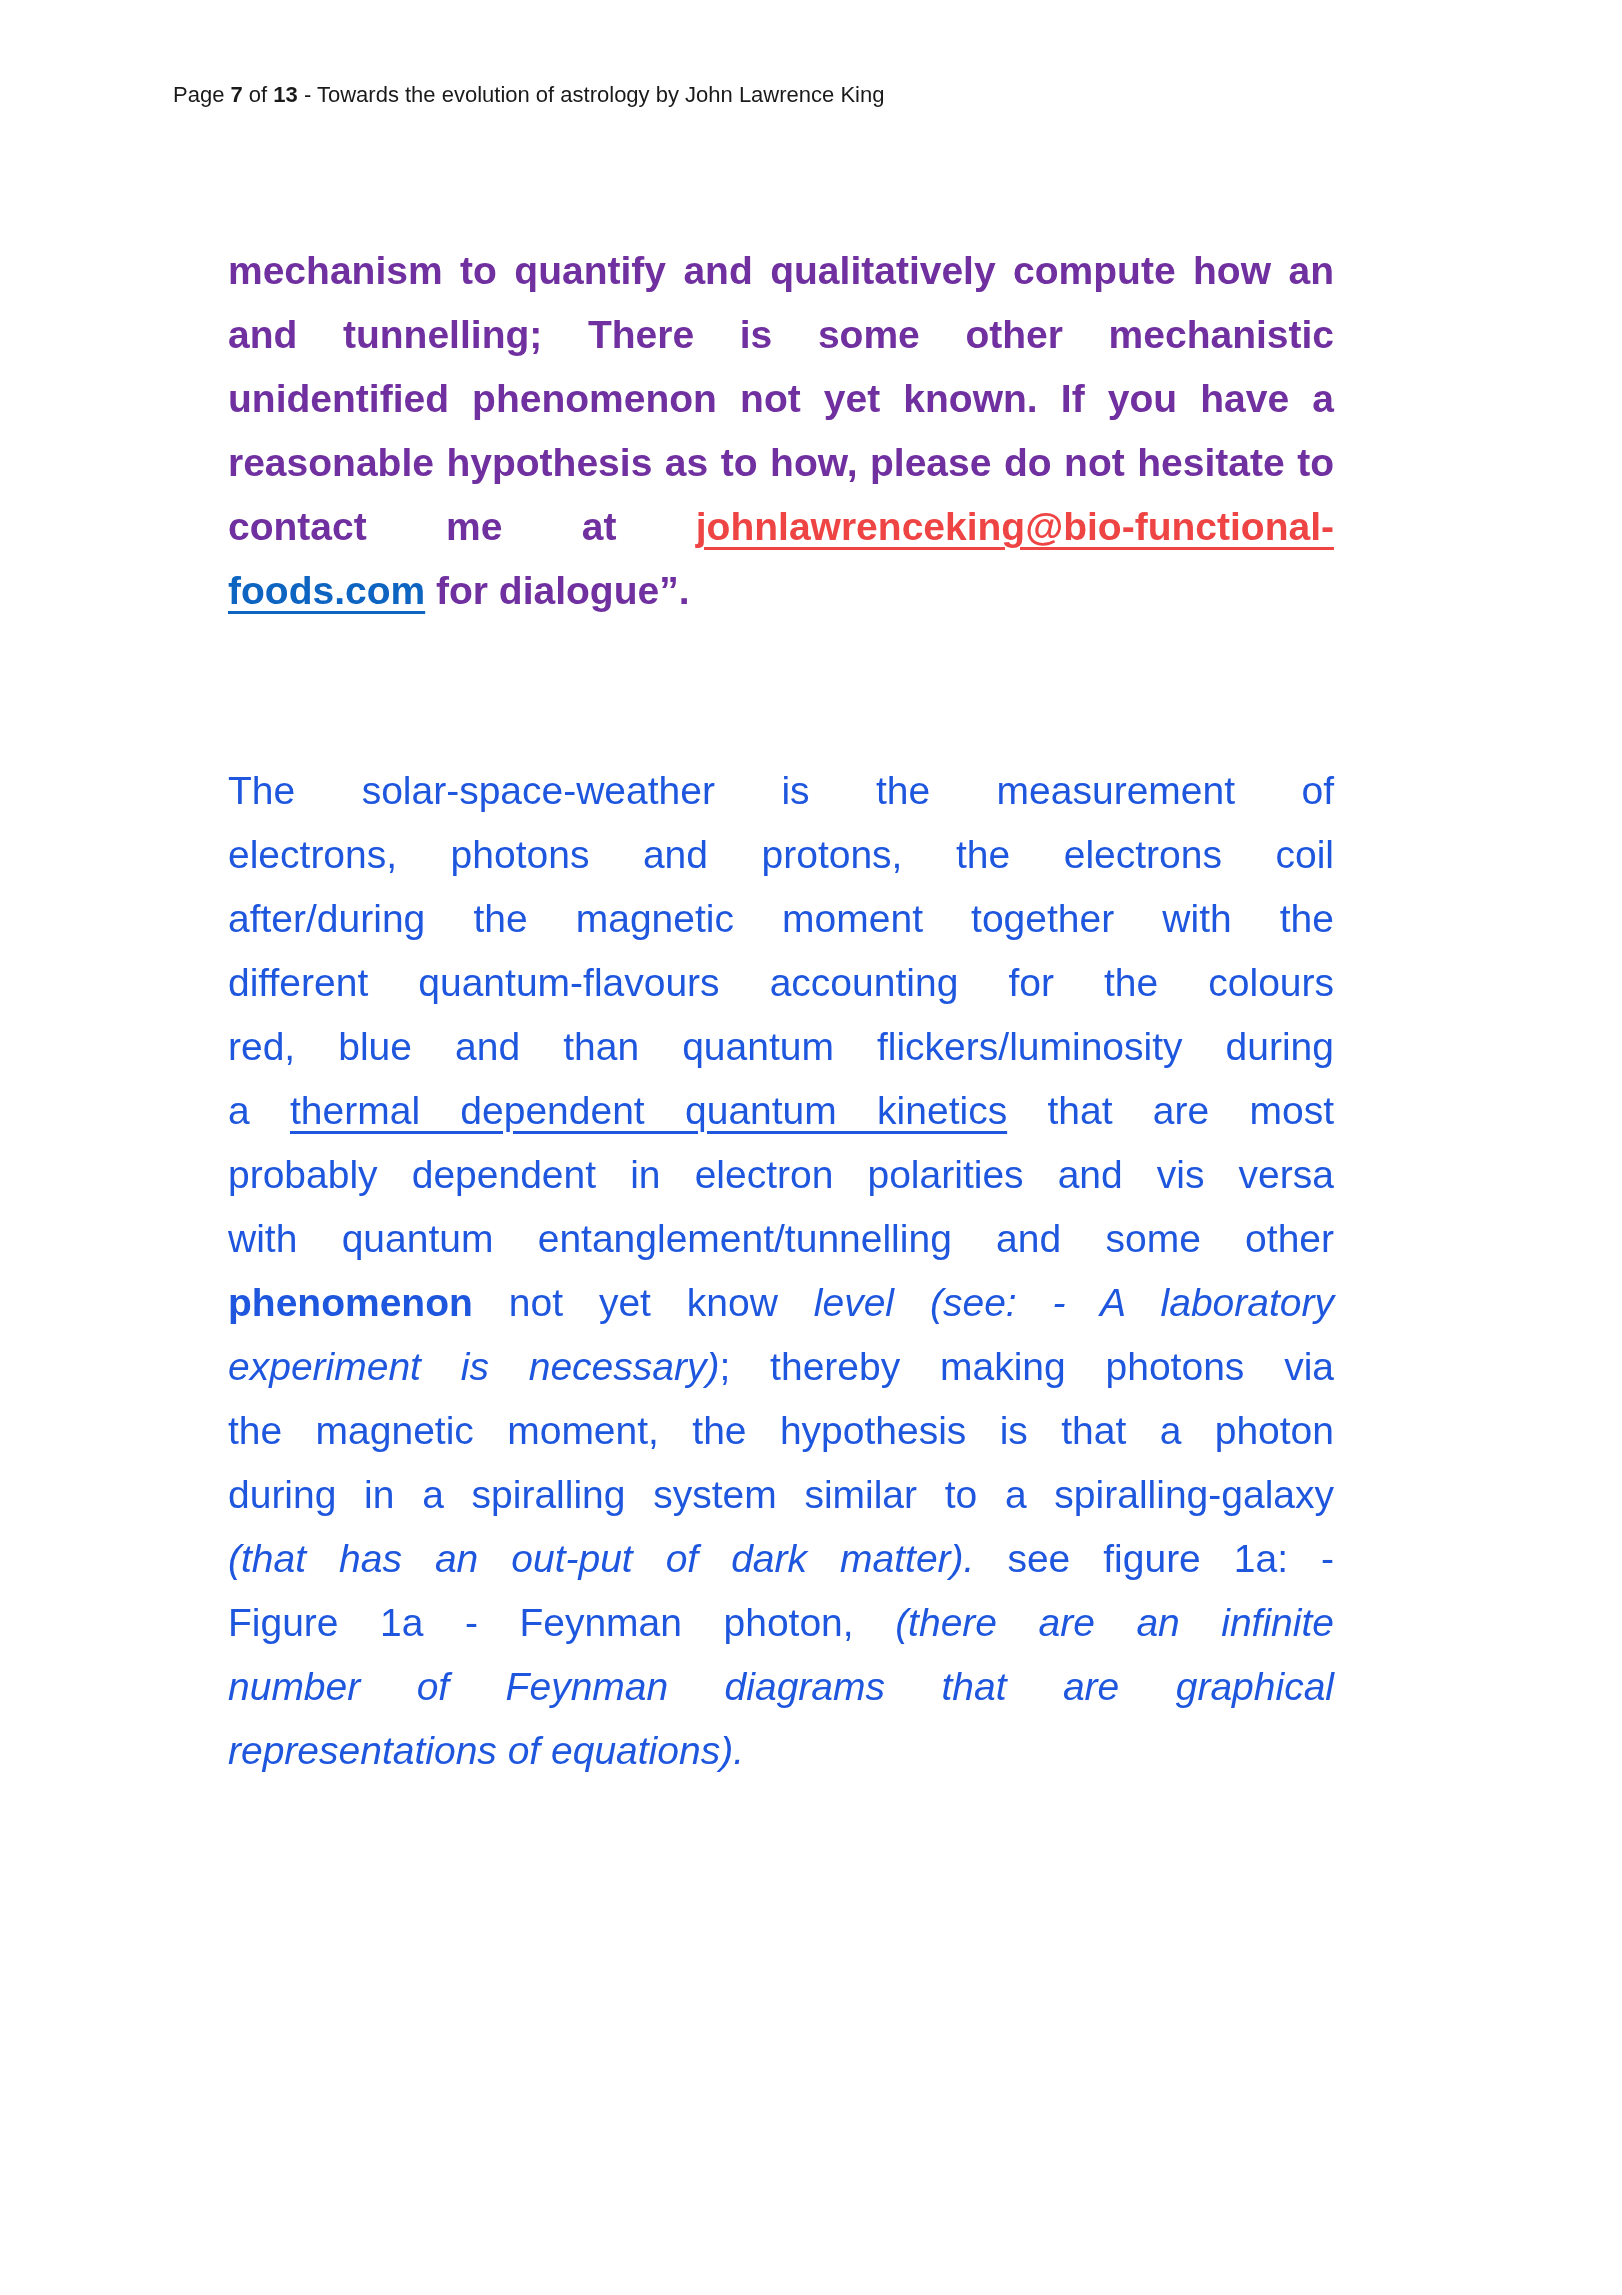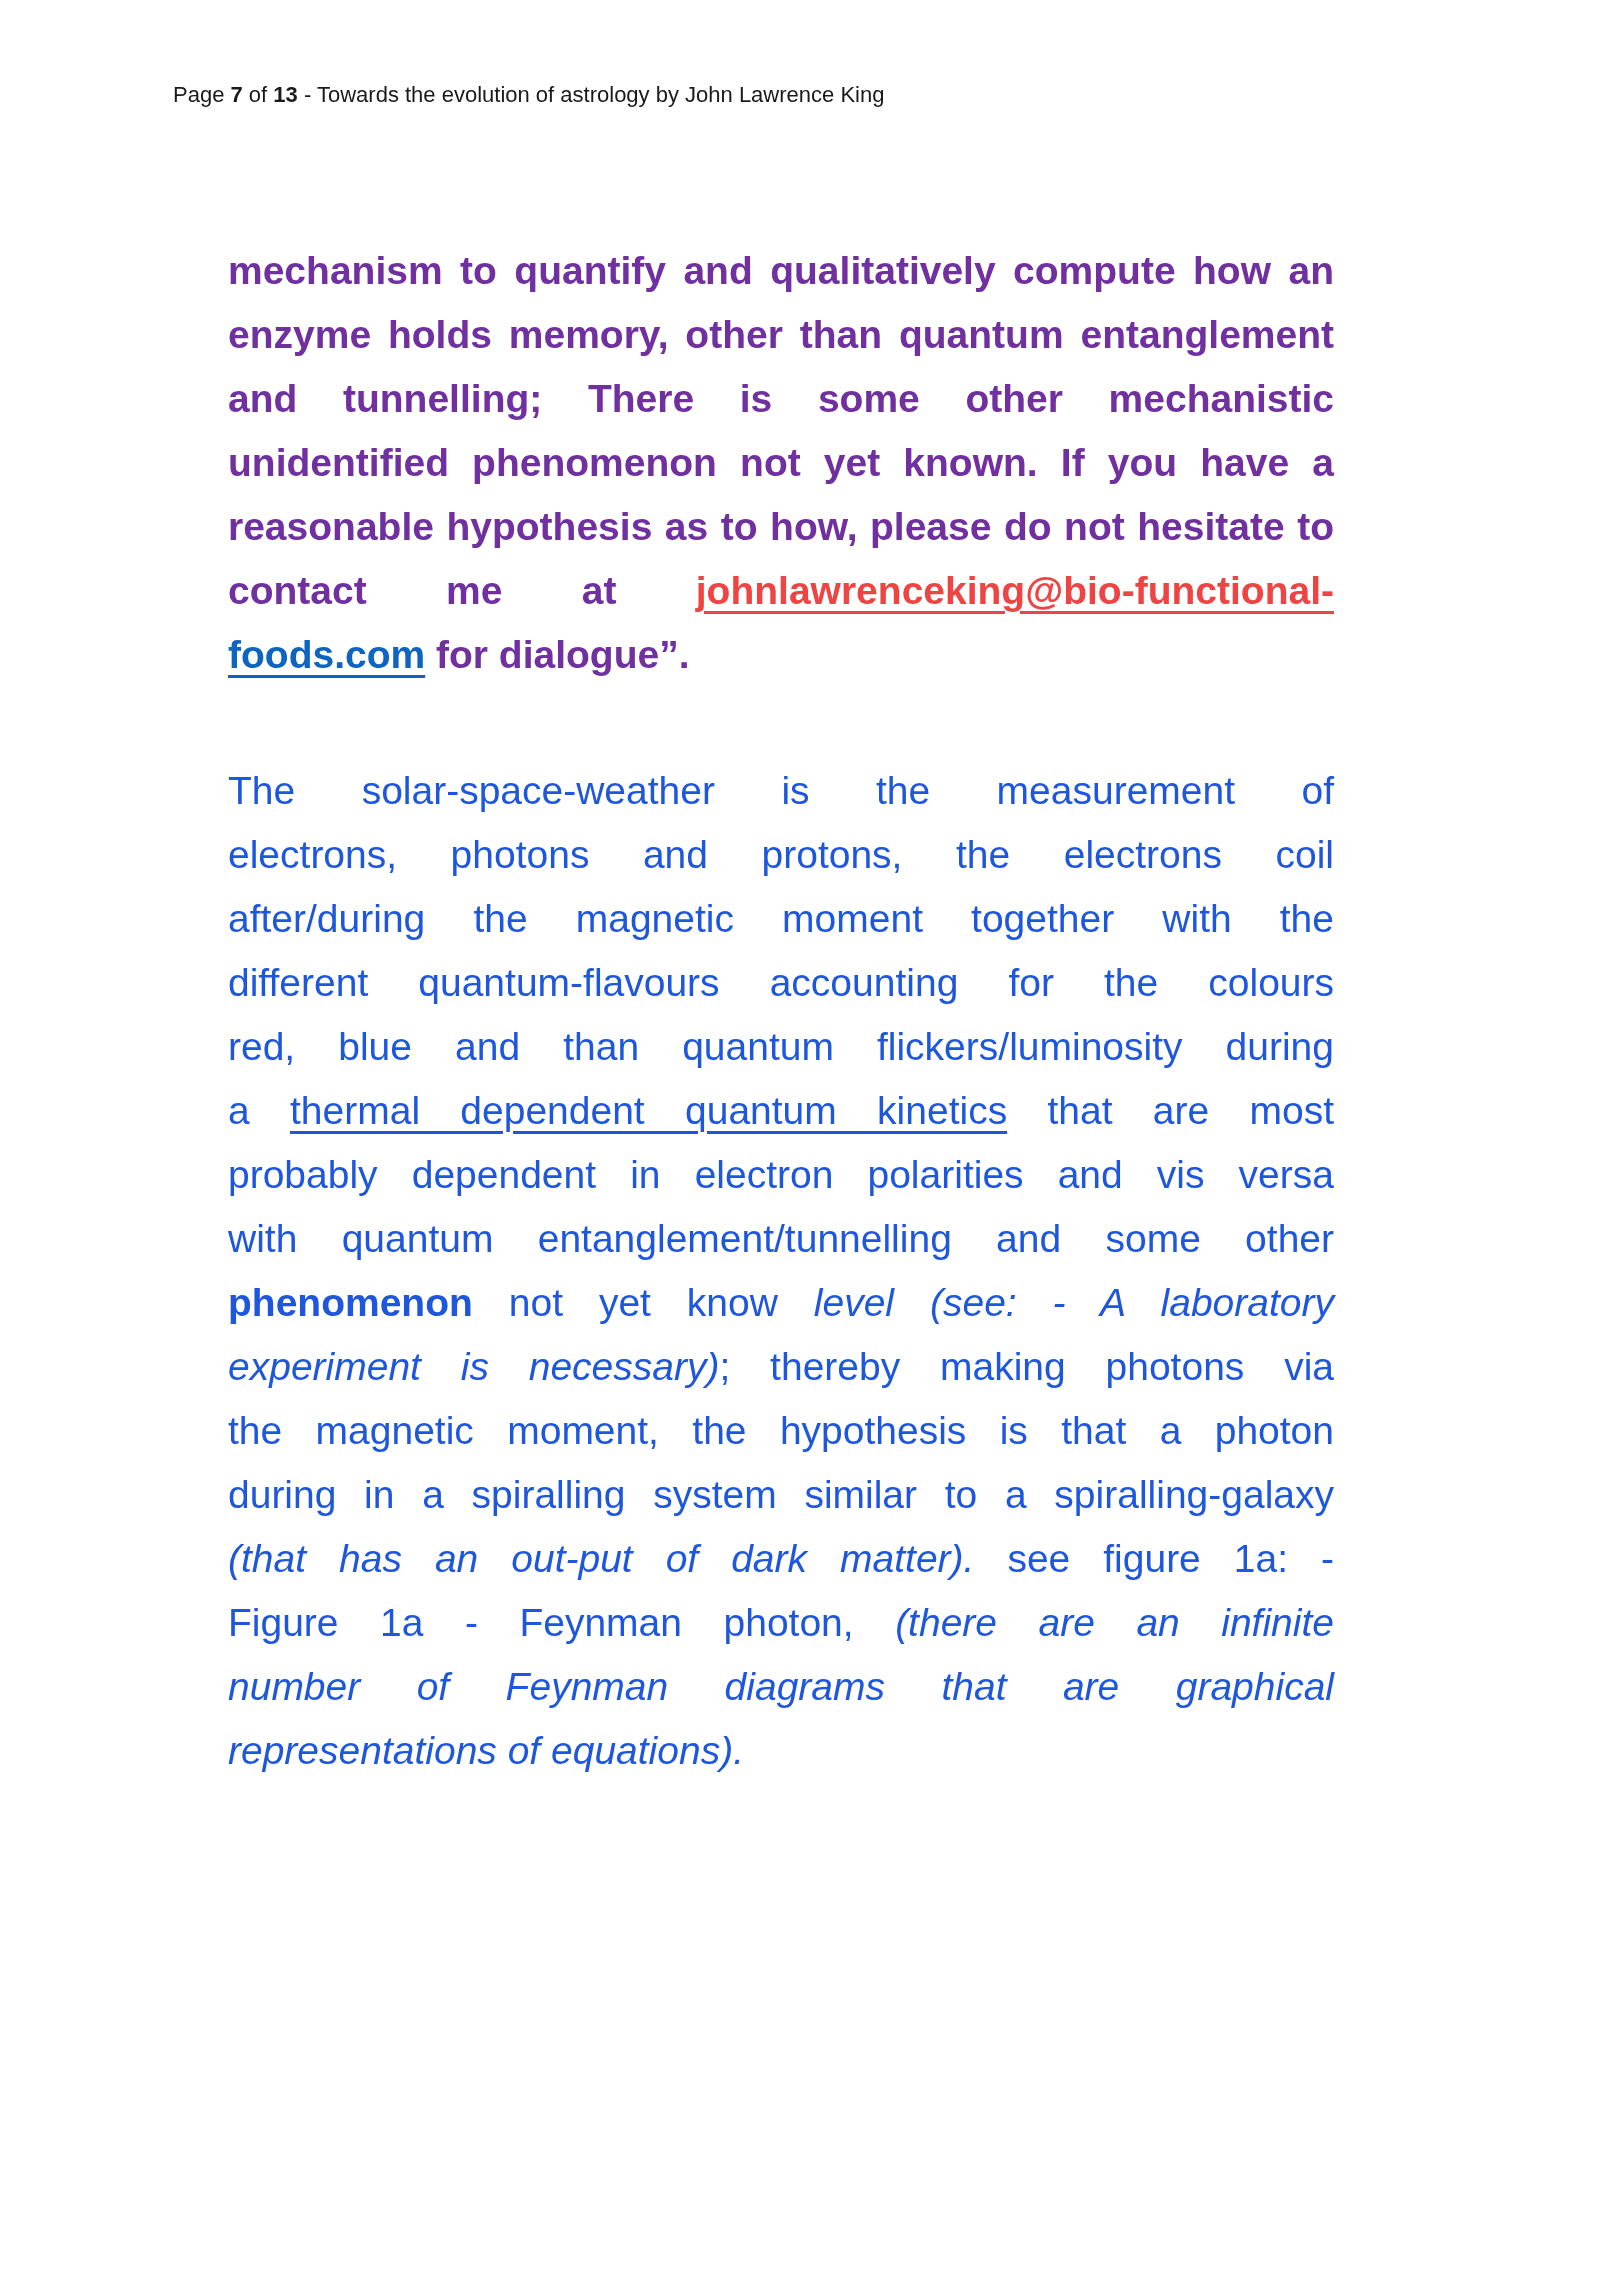--- a/index.html
+++ b/index.html
@@ -49,21 +49,20 @@
     cursor:pointer;
   }
 </style>
 </head>
 <body style="background: rgb(255, 255, 255);">
 
 <div class="page">
   <div class="header" style="color: rgb(26, 26, 26);"><span>Page </span><span class="b">7</span><span> of </span><span class="b">13</span><span> - Towards the evolution of astrology by John Lawrence King</span></div>
   <div class="para b" id="quote-paragraph" style="top: 239px; color: rgb(112, 48, 160);">
       <div class="line"><span>mechanism to quantify and qualitatively compute how an</span></div>
-      <div class="line"><span>enzyme holds memory, other than quantum entanglement</span></div>
       <div class="line"><span>and tunnelling; There is some other mechanistic</span></div>
       <div class="line"><span>unidentified phenomenon not yet known. If you have a</span></div>
       <div class="line"><span>reasonable hypothesis as to how, please do not hesitate to</span></div>
       <div class="line"><span>contact me at </span><a class="email" style="color: #ef4444;">johnlawrenceking@bio-functional-</a></div>
       <div class="line last"><a class="email" style="color: rgb(14, 100, 193);">foods.com</a><span> for dialogue”.</span></div>
     </div>
   <div class="para" id="solar-space-weather-paragraph" style="top: 759px; color: rgb(30, 87, 222);">
       <div class="line"><span>The solar-space-weather is the measurement of</span></div>
       <div class="line"><span>electrons, photons and protons, the electrons coil</span></div>
       <div class="line"><span>after/during the magnetic moment together with the</span></div>

